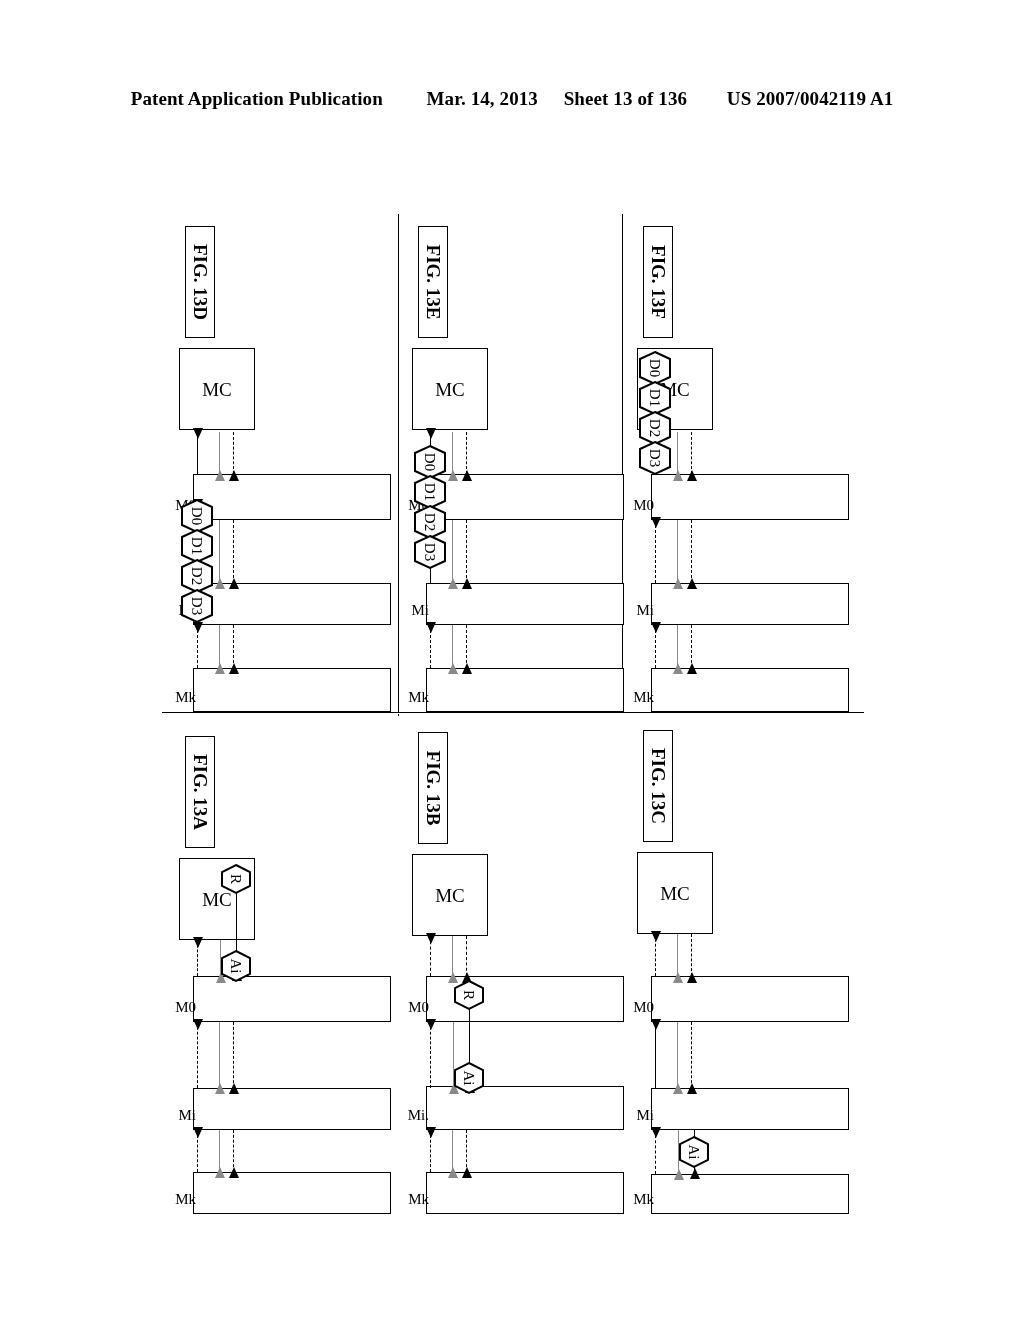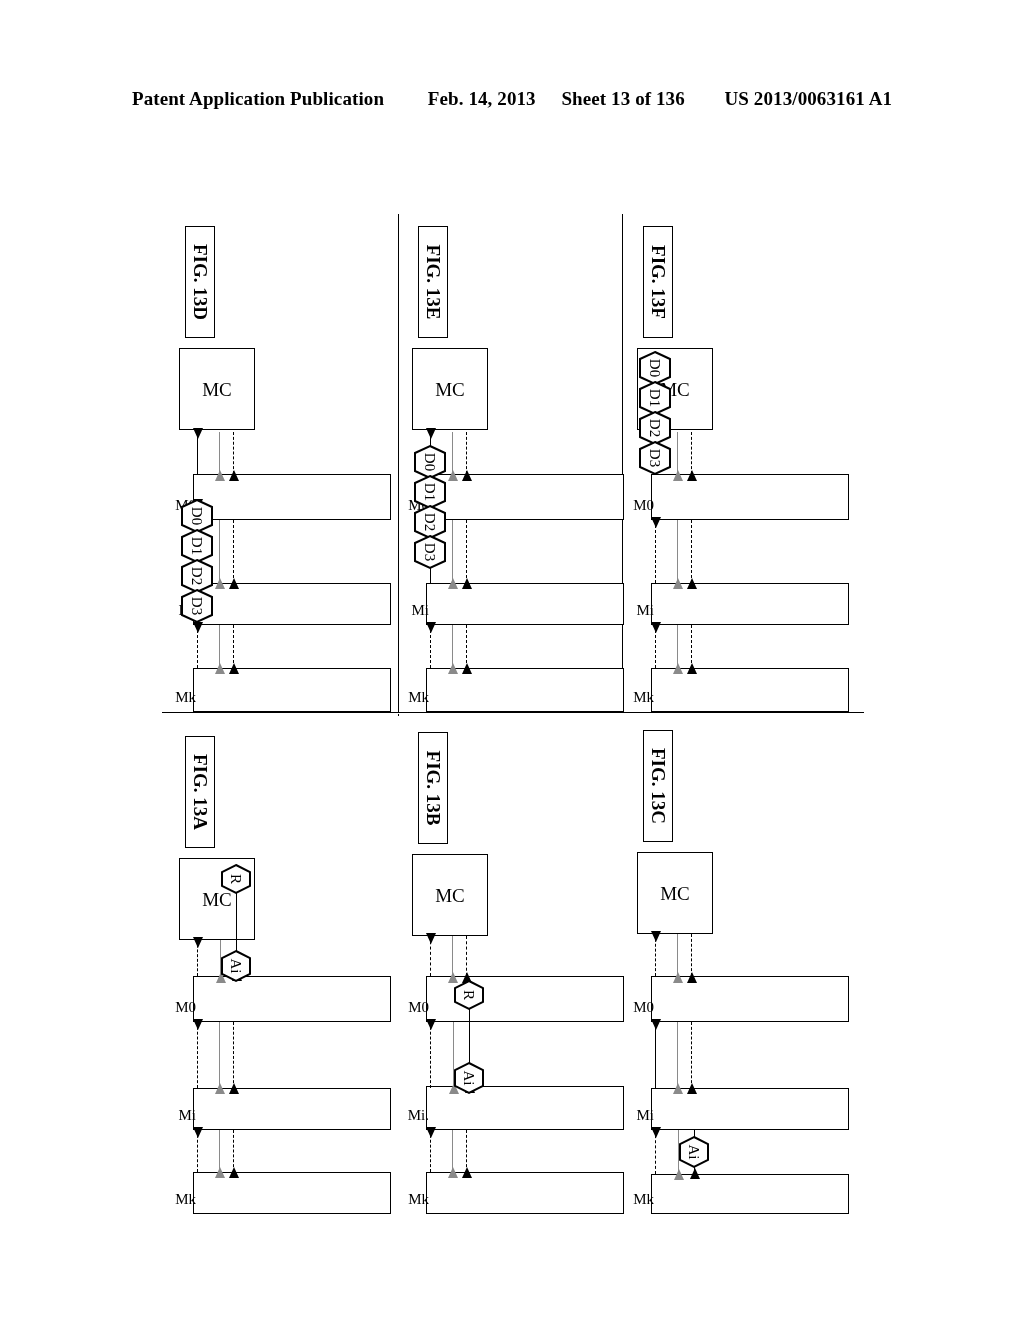--- a/index.html
+++ b/index.html
@@ -156,25 +156,25 @@
     text-anchor:middle;
     dominant-baseline:central;
   }
 </style>
 </head>
 <body>
 
 <div id="pub-header">
   <span>Patent Application Publication</span>
   <span class="hdr-gap-a"></span>
-  <span>Feb. 14, 2013</span>
+  <span>Mar. 14, 2013</span>
   <span class="hdr-gap-b"></span>
   <span>Sheet 13 of 136</span>
   <span class="hdr-gap-c"></span>
-  <span>US 2013/0063161 A1</span>
+  <span>US 2007/0042119 A1</span>
 </div>
 
 <div id="sheet">
 
   <div class="divider-h" style="left:162px; top:712px; width:702px;"></div>
   <div class="divider-v" style="left:398px; top:214px; width:1.4px; height:498px;"></div>
   <div class="divider-v" style="left:622px; top:214px; width:1.4px; height:498px;"></div>
   <div class="divider-v" style="left:398px; top:714px; width:1.4px; height:2px;"></div>
 
   <div class="panel" style="left:172px; top:220px;">

